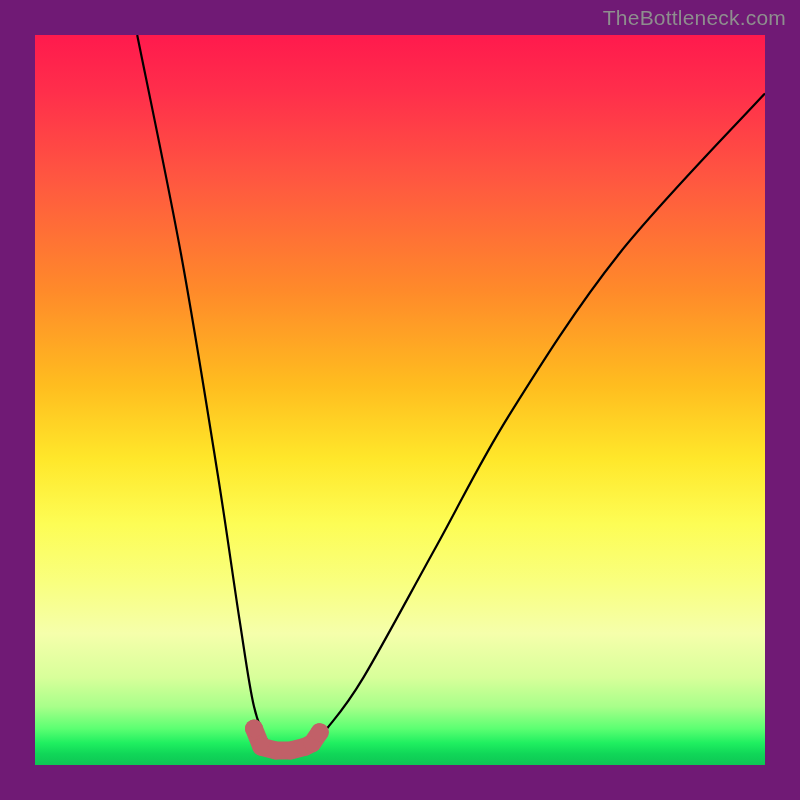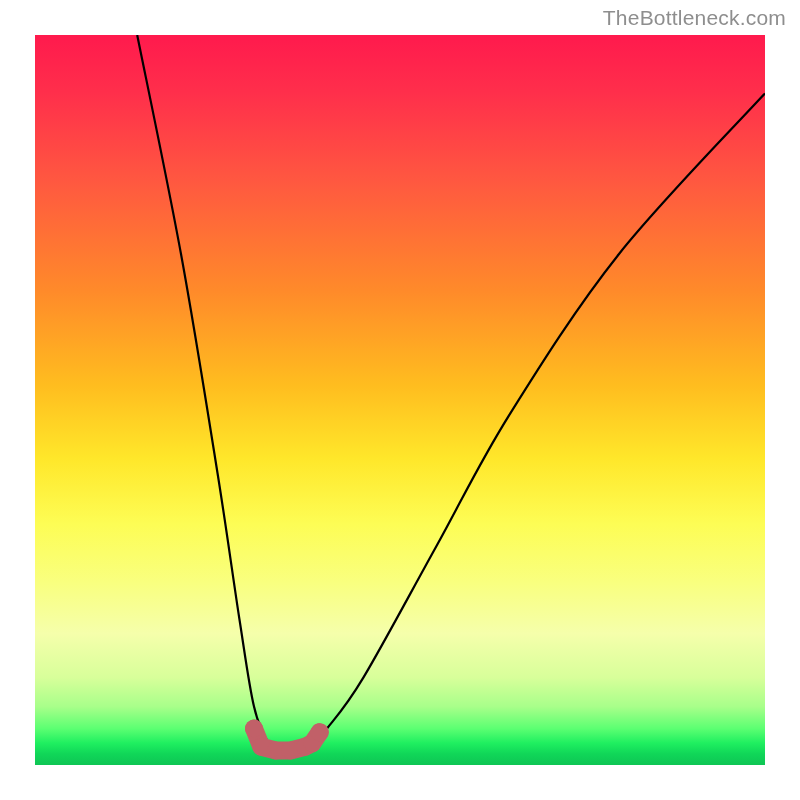--- a/index.html
+++ b/index.html
@@ -8,21 +8,21 @@
     width: 800px;
     height: 800px;
     background: #000;
     overflow: hidden;
     font-family: Arial, Helvetica, sans-serif;
   }
   .chart-wrap {
     position: relative;
     width: 800px;
     height: 800px;
-    background: #ffffff;
+    background: #701a75;
     text-decoration: underline;
   }
   .plot-area {
     position: absolute;
     left: 35px;
     top: 35px;
     width: 730px;
     height: 730px;
   }
   .gradient-bg {

